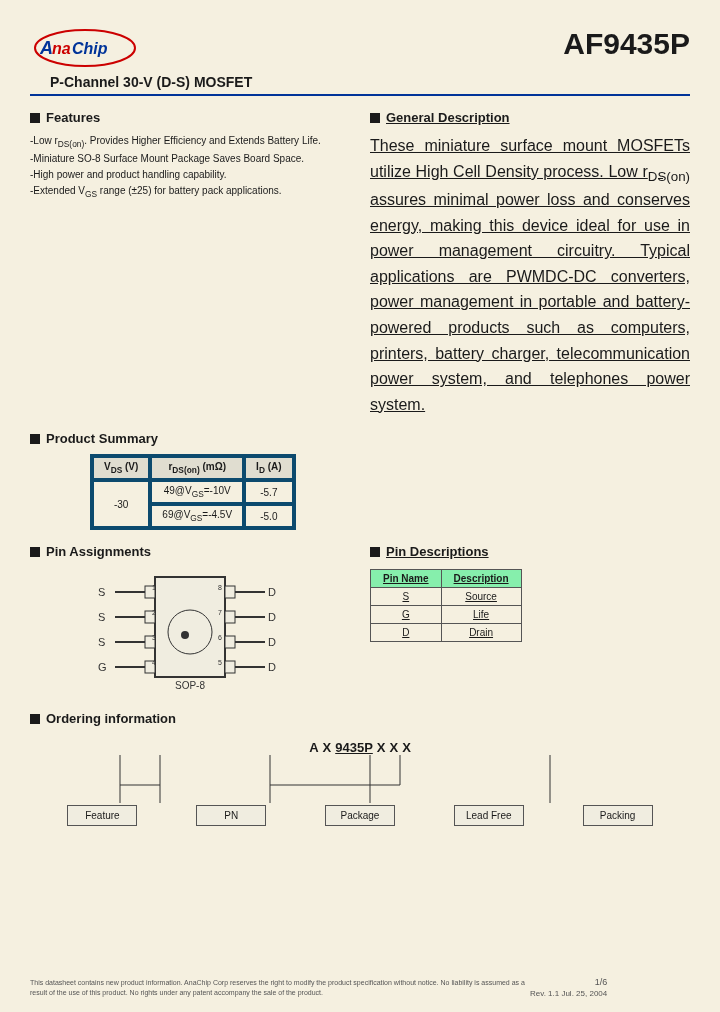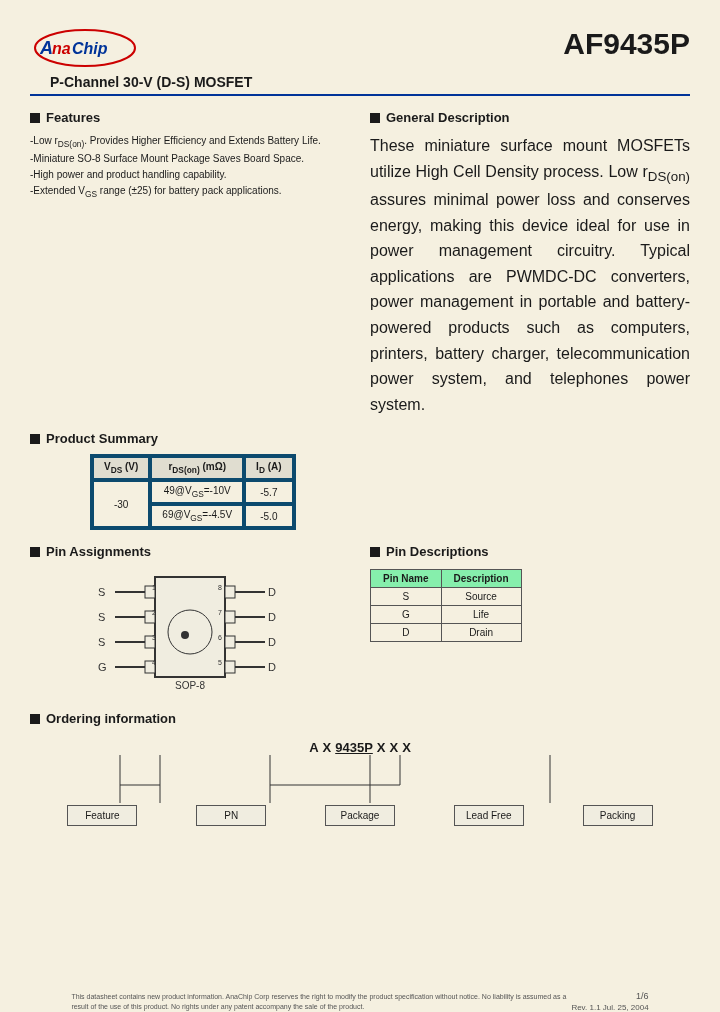--- a/index.html
+++ b/index.html
@@ -47,21 +47,21 @@
       border-top: 2px solid #003399;
       margin-bottom: 14px;
     }
     
     .two-col {
       display: flex;
       gap: 20px;
       margin-bottom: 14px;
     }
     .col-left { flex: 1; }
-    .col-right { flex: 1; }
+    .col-right { flex: 1; text-decoration: underline; }
     .section-title {
       display: flex;
       align-items: center;
       gap: 6px;
       font-size: 13px;
       font-weight: bold;
       margin-bottom: 8px;
     }
     .section-title .square {
       width: 10px;
@@ -143,25 +143,25 @@
     }
     .order-desc {
       font-size: 9px;
       text-align: center;
       min-width: 70px;
       line-height: 1.4;
     }
     
     .footer {
       position: absolute;
-      bottom: 0;
+      bottom: 14px;
       left: 30px;
       right: 30px;
       display: flex;
-      justify-content: center;
+      justify-content: flex-start;
       align-items: flex-end;
     }
     .footer-left {
       font-size: 7px;
       color: #555;
       max-width: 500px;
       line-height: 1.4;
     }
     .footer-center {
       font-size: 9px;

